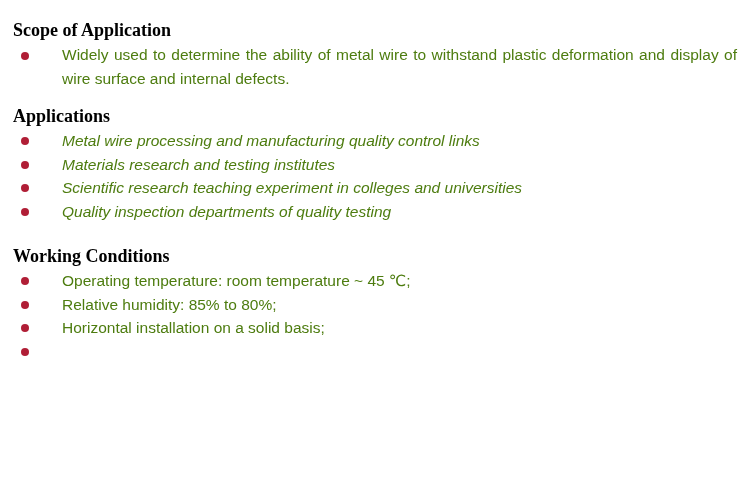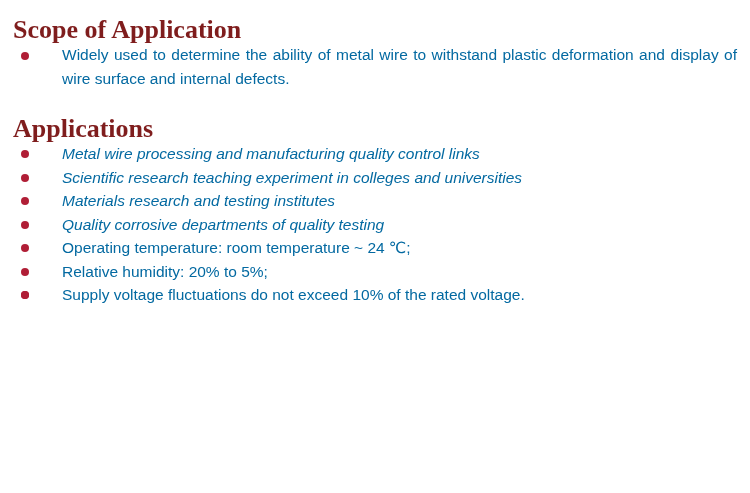--- a/index.html
+++ b/index.html
@@ -11,43 +11,43 @@
     width: 750px;
     height: 493px;
     box-sizing: border-box;
     padding: 14px 13px 0 13px;
     font-family: "Liberation Sans", "DejaVu Sans", sans-serif;
     overflow: hidden;
   }
   .section-heading {
     font-family: "Liberation Serif", "DejaVu Serif", serif;
     font-weight: bold;
-    font-size: 26px;
+    font-size: 18px;
     line-height: 26px;
-    color: #7f1d1d;
+    color: #000000;
     margin: 0;
   }
   .heading-scope { margin-top: 3px; }
-  .heading-applications { margin-top: 26px; }
+  .heading-applications { margin-top: 13px; }
   .heading-working { margin-top: 20px; }
 
   ul.bullet-list {
     list-style: none;
     margin: 0;
     padding: 0;
   }
   .para-list { margin-top: 26px; }
   .apps-list { margin-top: 28px; font-style: italic; }
   .work-list { margin-top: 24px; }
 
   ul.bullet-list li {
     position: relative;
     padding-left: 49px;
     font-size: 15.5px;
-    color: #0369a1;
+    color: #4d7c0f;
     line-height: 23.5px;
   }
   .para-list li {
     line-height: 25px;
     text-align: justify;
   }
   .bullet-dot {
     position: absolute;
     left: 8px;
     top: 8px;
@@ -73,44 +73,45 @@
 
 <section>
   <h2 class="section-heading heading-applications">Applications</h2>
   <ul class="bullet-list apps-list">
     <li>
       <span class="bullet-dot"></span>
       <span>Metal wire processing and manufacturing quality control links</span>
     </li>
     <li>
       <span class="bullet-dot"></span>
+      <span>Materials research and testing institutes</span>
+    </li>
+    <li>
+      <span class="bullet-dot"></span>
       <span>Scientific research teaching experiment in colleges and universities</span>
     </li>
     <li>
       <span class="bullet-dot"></span>
-      <span>Materials research and testing institutes</span>
-    </li>
-    <li>
-      <span class="bullet-dot"></span>
-      <span>Quality corrosive departments of quality testing</span>
+      <span>Quality inspection departments of quality testing</span>
     </li>
   </ul>
 </section>
 
 <section>
+  <h2 class="section-heading heading-working">Working Conditions</h2>
   <ul class="bullet-list work-list">
     <li>
       <span class="bullet-dot"></span>
-      <span>Operating temperature: room temperature ~ 24 ℃;</span>
+      <span>Operating temperature: room temperature ~ 45 ℃;</span>
     </li>
     <li>
       <span class="bullet-dot"></span>
-      <span>Relative humidity: 20% to 5%;</span>
+      <span>Relative humidity: 85% to 80%;</span>
     </li>
     <li>
       <span class="bullet-dot"></span>
+      <span>Horizontal installation on a solid basis;</span>
     </li>
     <li>
       <span class="bullet-dot"></span>
-      <span>Supply voltage fluctuations do not exceed 10% of the rated voltage.</span>
     </li>
   </ul>
 </section>
 
 </body></html>

